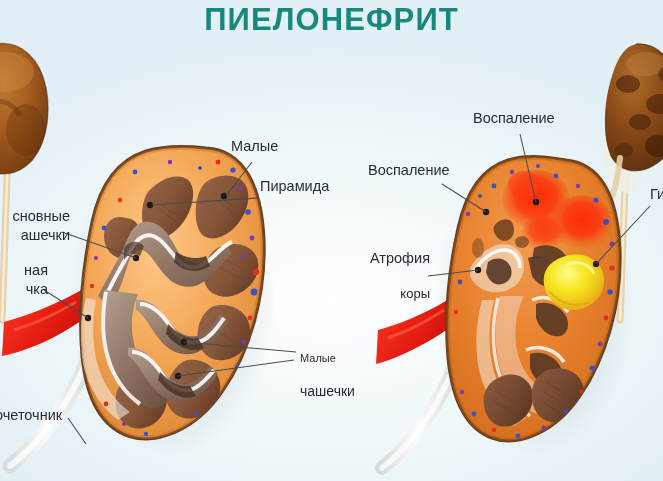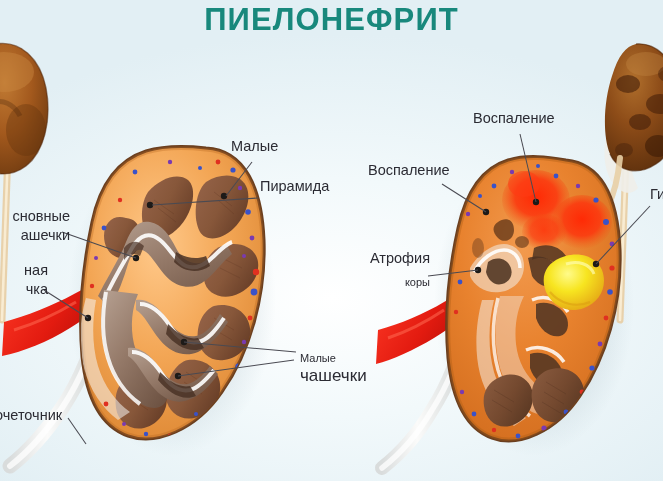--- a/index.html
+++ b/index.html
@@ -481,29 +481,29 @@
     <div class="lbl" style="position:static; font-size:14.5px; margin-top:1px;">ашечки</div>
   </div>
 
   <div style="position:absolute; left:-8px; top:262px; width:56px; text-align:right;">
     <div class="lbl" style="position:static; font-size:14.5px;">ная</div>
     <div class="lbl" style="position:static; font-size:14.5px; margin-top:1px;">чка</div>
   </div>
 
   <div style="position:absolute; left:300px; top:344px;">
     <div class="lbl" style="position:static; font-size:11px;margin-top:8px;">Малые</div>
-    <div class="lbl" style="position:static; font-size:17px; margin-top:1px;">чашечки</div>
+    <div class="lbl" style="position:static; font-size:14px; margin-top:18px;">чашечки</div>
   </div>
 
   <div class="lbl" style="left:-5px; top:407px;">очеточник</div>
 
   <div class="lbl" style="left:473px; top:110px;">Воспаление</div>
 
   <div class="lbl" style="left:368px; top:162px;">Воспаление</div>
 
   <div style="position:absolute; left:358px; top:250px; width:72px; text-align:right;">
     <div class="lbl" style="position:static; font-size:14.5px;">Атрофия</div>
-    <div class="lbl" style="position:static; font-size:11px; margin-top:8px;">коры</div>
+    <div class="lbl" style="position:static; font-size:13px; margin-top:18px;">коры</div>
   </div>
 
   <div class="lbl" style="left:650px; top:186px;">Ги</div>
 
 </div>
 
 </body></html>

